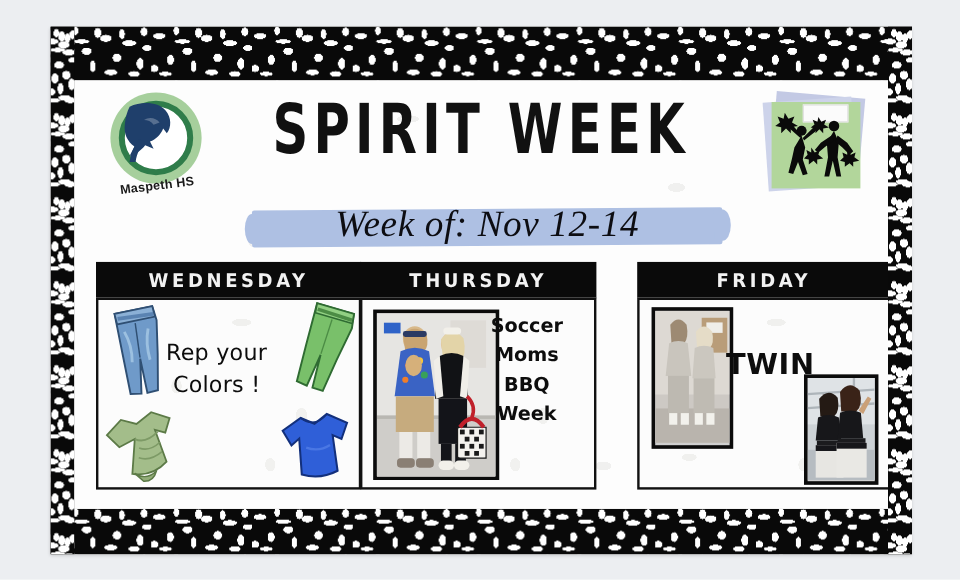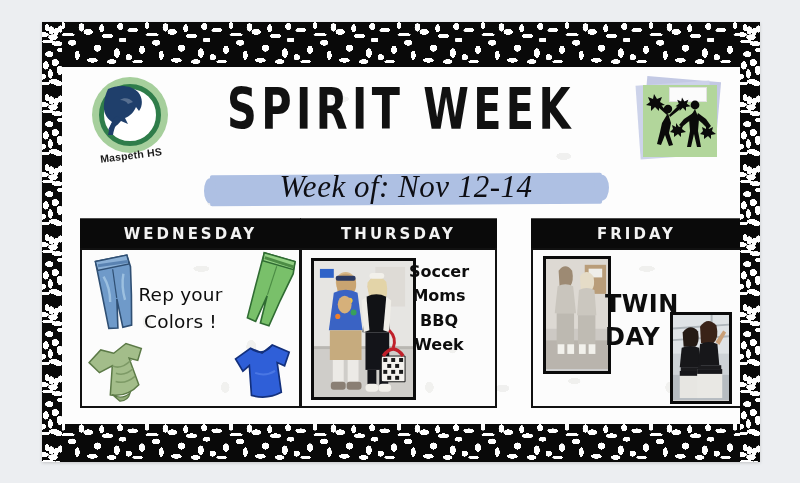--- a/index.html
+++ b/index.html
@@ -410,21 +410,20 @@
                 <path d="M28 30 q9 -4 18 0 l2 22 l-22 0 Z" fill="#17171a"></path>
                 <path d="M44 28 l8 -12 l3 2 l-7 13 Z" fill="#caa078"></path>
                 <rect x="26" y="52" width="24" height="6" fill="#1b1b1e"></rect>
                 <rect x="25" y="56" width="26" height="30" fill="#e9e8e4"></rect>
                 <rect x="25" y="56" width="26" height="5" fill="#16161a"></rect>
               </svg>
             </div>
 
             <div class="fri-text">
               <div>TWIN</div>
-              <div>DAY</div>
             </div>
           </div>
         </div>
 
       </div>
     </div>
   </div>
 </div>
 
 </body></html>

